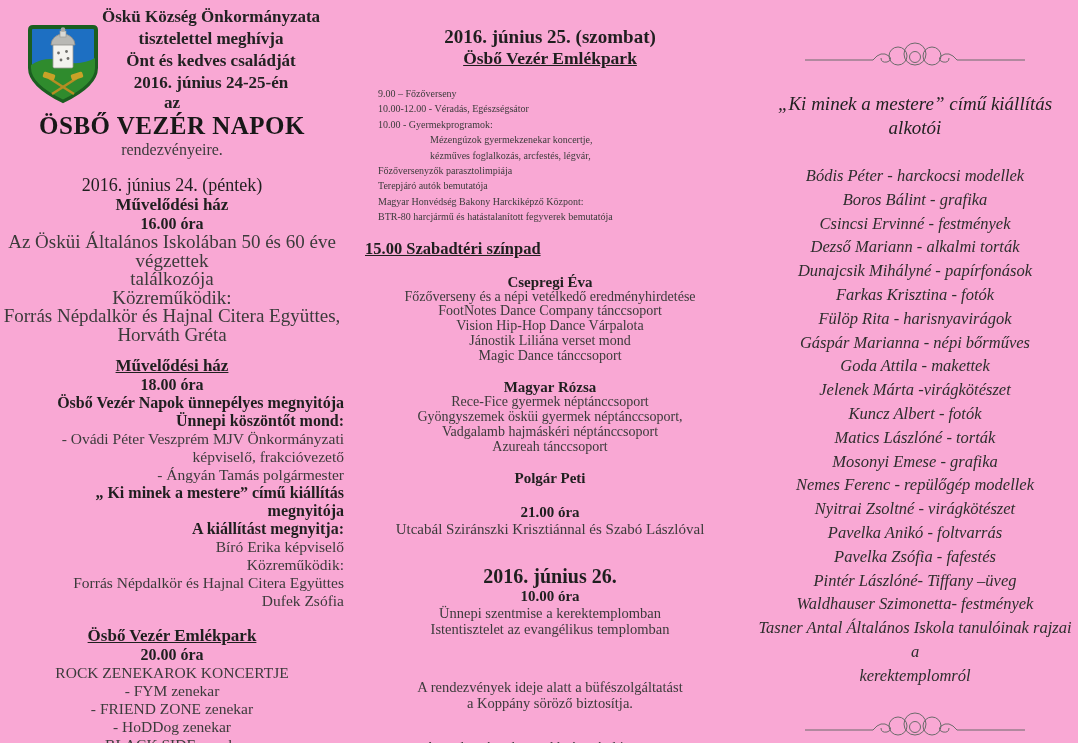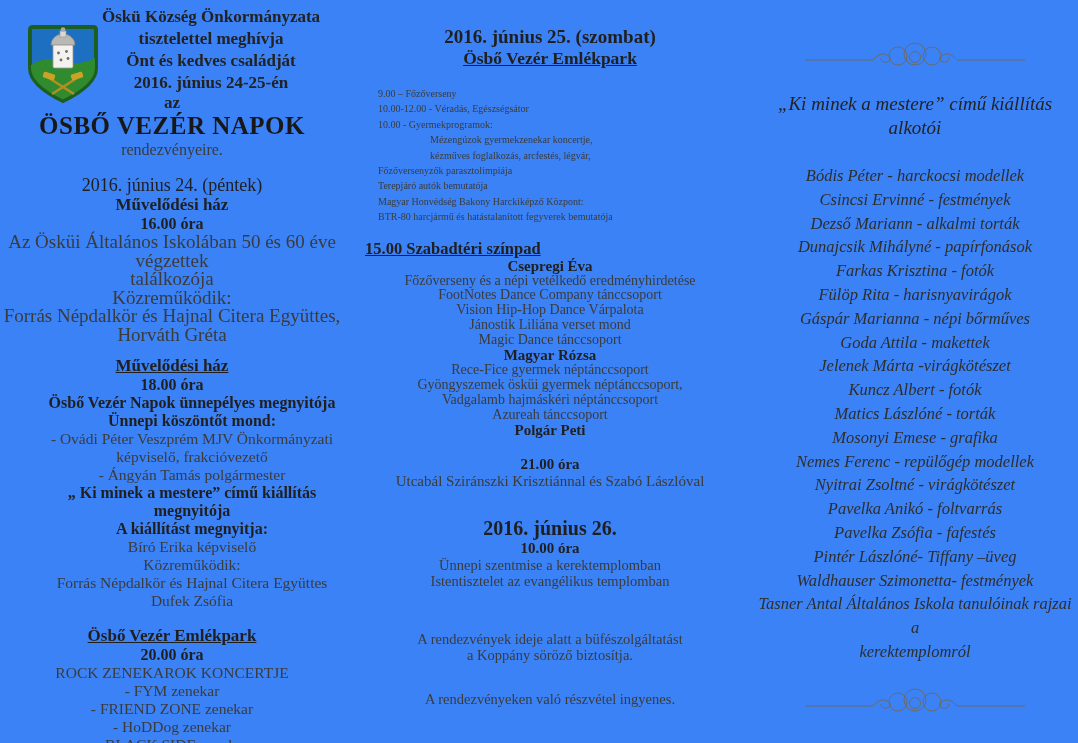--- a/index.html
+++ b/index.html
@@ -1,18 +1,18 @@
 <!DOCTYPE html>
 <html lang="hu"><head>
 <meta charset="utf-8">
 <style>
   html,body { margin:0; padding:0; background:#e9e9e9; }
   .page {
     position:relative; width:1078px; height:743px; margin:0 auto;
-    background:#3b82f6; overflow:hidden;
+    background:#f9a8d4; overflow:hidden;
     font-family:"Liberation Serif","DejaVu Serif",serif;
     color:#3b3b3b;
   }
   .b { font-weight:bold; color:#1f1f1f; }
   .u { text-decoration:underline; }
 
   
   .col-left { position:absolute; left:0; top:0; width:344px; padding-top:6px; }
   .crest { position:absolute; left:26px; top:24px; width:74px; height:80px; }
   .invite { margin-left:78px; width:266px; text-align:center;
@@ -21,35 +21,35 @@
   .main-title { text-align:center; font-weight:bold; color:#181818;
                 font-size:25px; line-height:28px; letter-spacing:0.5px; }
   .closing { text-align:center; font-size:16px; line-height:19px; }
   .sec-a { margin-top:16px; text-align:center; }
   .sec-b { margin-top:12px; }
   .sec-c { margin-top:16px; text-align:center; }
   .h-date  { font-size:18px; font-weight:normal; color:#1f1f1f; line-height:20px; text-align:center; }
   .h-venue { font-size:17px; font-weight:bold; color:#1f1f1f; line-height:19px; text-align:center; }
   .h-time  { font-size:16px; font-weight:bold; color:#1f1f1f; line-height:19px; text-align:center; }
   .body-line { font-size:19px; line-height:18.5px; }
-  .opening { padding-left:28px; text-align:center;margin-left:12px; }
+  .opening { padding-left:28px; text-align:right;margin-left:12px; }
   .op-line { font-size:15.5px; line-height:18px; }
   .op-line.b { font-size:16px; }
   .rock-line { font-size:15.5px; line-height:18px; }
 
   
   .col-mid { position:absolute; left:365px; top:0; width:370px; padding-top:26px; }
   .m-date  { text-align:center; font-weight:bold; color:#1f1f1f; font-size:19px; line-height:22px; }
   .m-venue { text-align:center; font-weight:bold; color:#1f1f1f; font-size:17.5px; line-height:20px; text-decoration:underline; }
   .morning { margin-top:18px; padding-left:13px; font-size:10px; line-height:15.4px; }
   .morning .ind { padding-left:52px; }
   .m-stage-h { margin-top:14px; text-align:left; font-weight:bold; color:#1f1f1f;
                font-size:16.5px; line-height:20px; text-decoration:underline; }
   .stage { text-align:center; font-size:14px; line-height:14.9px; }
-  .stage .b { font-size:15px; }
+  .stage .b { font-size:15px;margin-top:16px; }
   .m-ev-time { margin-top:18px; text-align:center; font-weight:bold; color:#1f1f1f; font-size:15px; line-height:17px; }
   .m-ev { text-align:center; font-size:15px; line-height:17px; }
   .m-sun-date { margin-top:26px; text-align:center; font-weight:bold; color:#1f1f1f; font-size:20px; line-height:24px; }
   .m-sun-time { text-align:center; font-weight:bold; color:#1f1f1f; font-size:15px; line-height:17px; }
   .m-sun-line { text-align:center; font-size:14.5px; line-height:16px; }
   .m-buffet { margin-top:42px; text-align:center; font-size:14.5px; line-height:16px; }
   .m-free { margin-top:28px; text-align:center; font-size:14.5px; line-height:16px; }
 
   
   .col-right { position:absolute; left:757px; top:0; width:316px; padding-top:40px; text-align:center; }
@@ -202,20 +202,21 @@
           <path d="M68,20 Q76,10 84,16 Q88,20 82,22 Q76,23 76,18"></path>
           <path d="M152,20 Q144,10 136,16 Q132,20 138,22 Q144,23 144,18"></path>
         </g>
       </svg>
     </span>
 
     <div class="ex-heading">„Ki minek a mestere” című kiállítás alkotói</div>
 
     <div class="artists">
         <div class="artist-line">Bódis Péter - harckocsi modellek</div>
+        <div class="artist-line">Boros Bálint - grafika</div>
         <div class="artist-line">Csincsi Ervinné - festmények</div>
         <div class="artist-line">Dezső Mariann - alkalmi torták</div>
         <div class="artist-line">Dunajcsik Mihályné - papírfonások</div>
         <div class="artist-line">Farkas Krisztina - fotók</div>
         <div class="artist-line">Fülöp Rita - harisnyavirágok</div>
         <div class="artist-line">Gáspár Marianna - népi bőrműves</div>
         <div class="artist-line">Goda Attila - makettek</div>
         <div class="artist-line">Jelenek Márta -virágkötészet</div>
         <div class="artist-line">Kuncz Albert - fotók</div>
         <div class="artist-line">Matics Lászlóné - torták</div>

